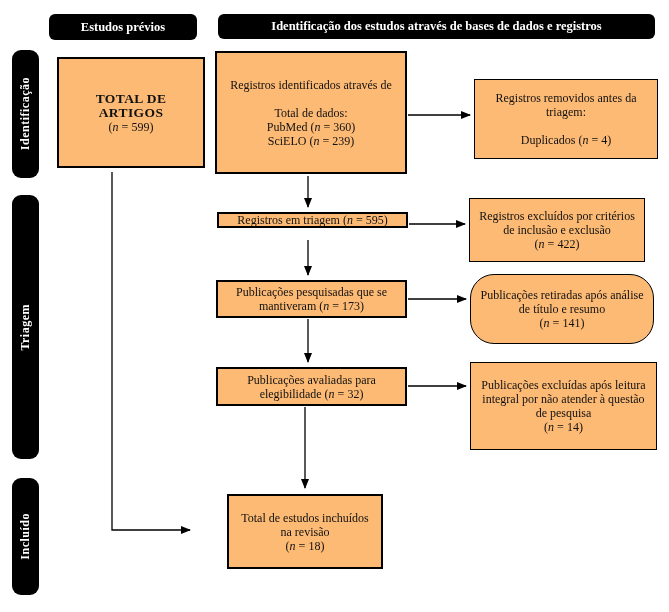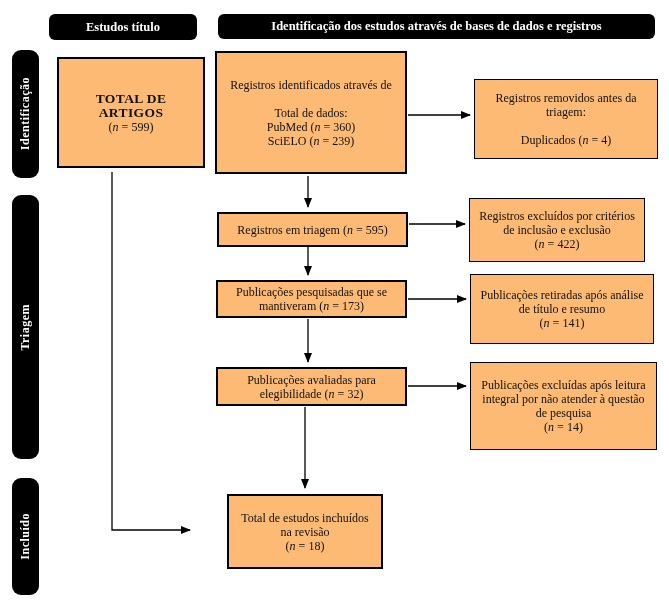--- a/index.html
+++ b/index.html
@@ -71,27 +71,27 @@
     line-height: 14px;
     padding: 2px 4px;
   }
   .box .ln { min-height: 14px; }
   .box .gap { min-height: 13px; }
   .rbox { border-width: 1.5px; }
   .b-total { left: 49px;  top: 57px;  width: 148px; height: 111px; margin-left: 8px; }
   .b-total .ln:nth-child(1),
   .b-total .ln:nth-child(2) { font-weight: 700; font-size: 13.5px; letter-spacing: 0.4px; }
   .b-m1 { left: 215px; top: 51px;  width: 192px; height: 123px; }
-  .b-m2 { left: 217px; top: 212px; width: 191px; height: 35px;  }
+  .b-m2 { left: 217px; top: 212px; width: 191px; height: 16px;  }
   .b-m3 { left: 216px; top: 280px; width: 191px; height: 38px;  }
   .b-m4 { left: 216px; top: 367px; width: 191px; height: 39px;  }
   .b-m5 { left: 227px; top: 494px; width: 156px; height: 75px;  }
   .b-r1 { left: 474px; top: 79px;  width: 184px; height: 80px;  }
   .b-r2 { left: 469px; top: 198px; width: 176px; height: 64px;  }
-  .b-r3 { left: 470px; top: 274px; width: 184px; height: 70px;  }
+  .b-r3 { left: 470px; top: 274px; width: 184px; height: 70px; border-radius: 24px;  }
   .b-r4 { left: 470px; top: 362px; width: 187px; height: 88px; text-align: right;  }
 </style>
 </head>
 <body>
 
 <div class="canvas">
 
   <svg class="arrows" viewBox="0 0 669 612">
     <defs>
       <marker id="ah" viewBox="0 0 10 8" refX="9" refY="4" markerWidth="10" markerHeight="8" markerUnits="userSpaceOnUse" orient="auto">
@@ -102,21 +102,21 @@
     <line x1="308" y1="240" x2="308" y2="275" stroke="#000" stroke-width="1.3" marker-end="url(#ah)"></line>
     <line x1="308" y1="319" x2="308" y2="362" stroke="#000" stroke-width="1.3" marker-end="url(#ah)"></line>
     <line x1="305" y1="407" x2="305" y2="488" stroke="#000" stroke-width="1.3" marker-end="url(#ah)"></line>
     <line x1="408" y1="115" x2="470" y2="115" stroke="#000" stroke-width="1.3" marker-end="url(#ah)"></line>
     <line x1="409" y1="224" x2="465" y2="224" stroke="#000" stroke-width="1.3" marker-end="url(#ah)"></line>
     <line x1="408" y1="299" x2="466" y2="299" stroke="#000" stroke-width="1.3" marker-end="url(#ah)"></line>
     <line x1="408" y1="386" x2="466" y2="386" stroke="#000" stroke-width="1.3" marker-end="url(#ah)"></line>
     <polyline points="112,172 112,530 190,530" fill="none" stroke="#000" stroke-width="1.3" marker-end="url(#ah)"></polyline>
   </svg>
 
-  <div class="hdr hdr-left">Estudos título</div>
+  <div class="hdr hdr-left">Estudos prévios</div>
   <div class="hdr hdr-right">Identificação dos estudos através de bases de dados e registros</div>
 
   <div class="stage s1">
     <span class="vtext">Identificação</span>
   </div>
   <div class="stage s2">
     <span class="vtext">Triagem</span>
   </div>
   <div class="stage s3">
     <span class="vtext">Incluído</span>

